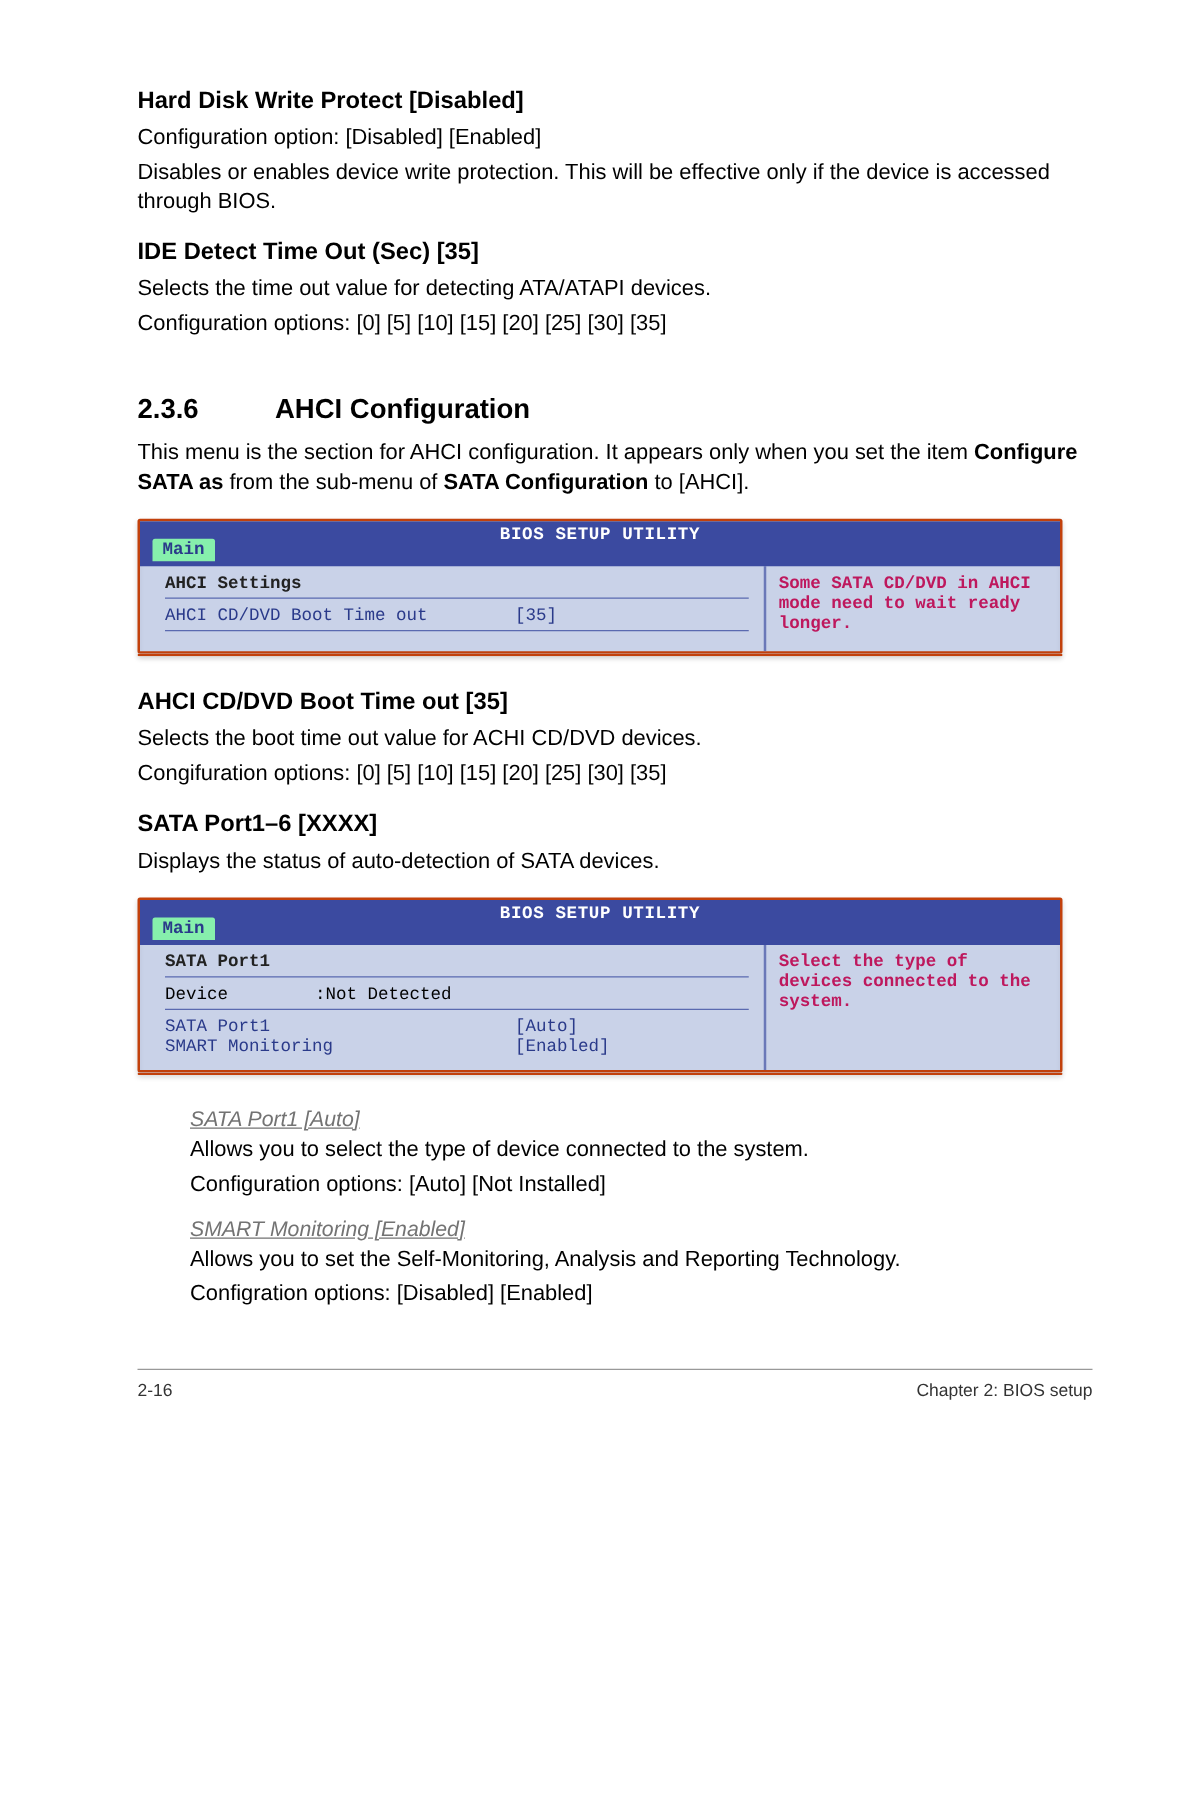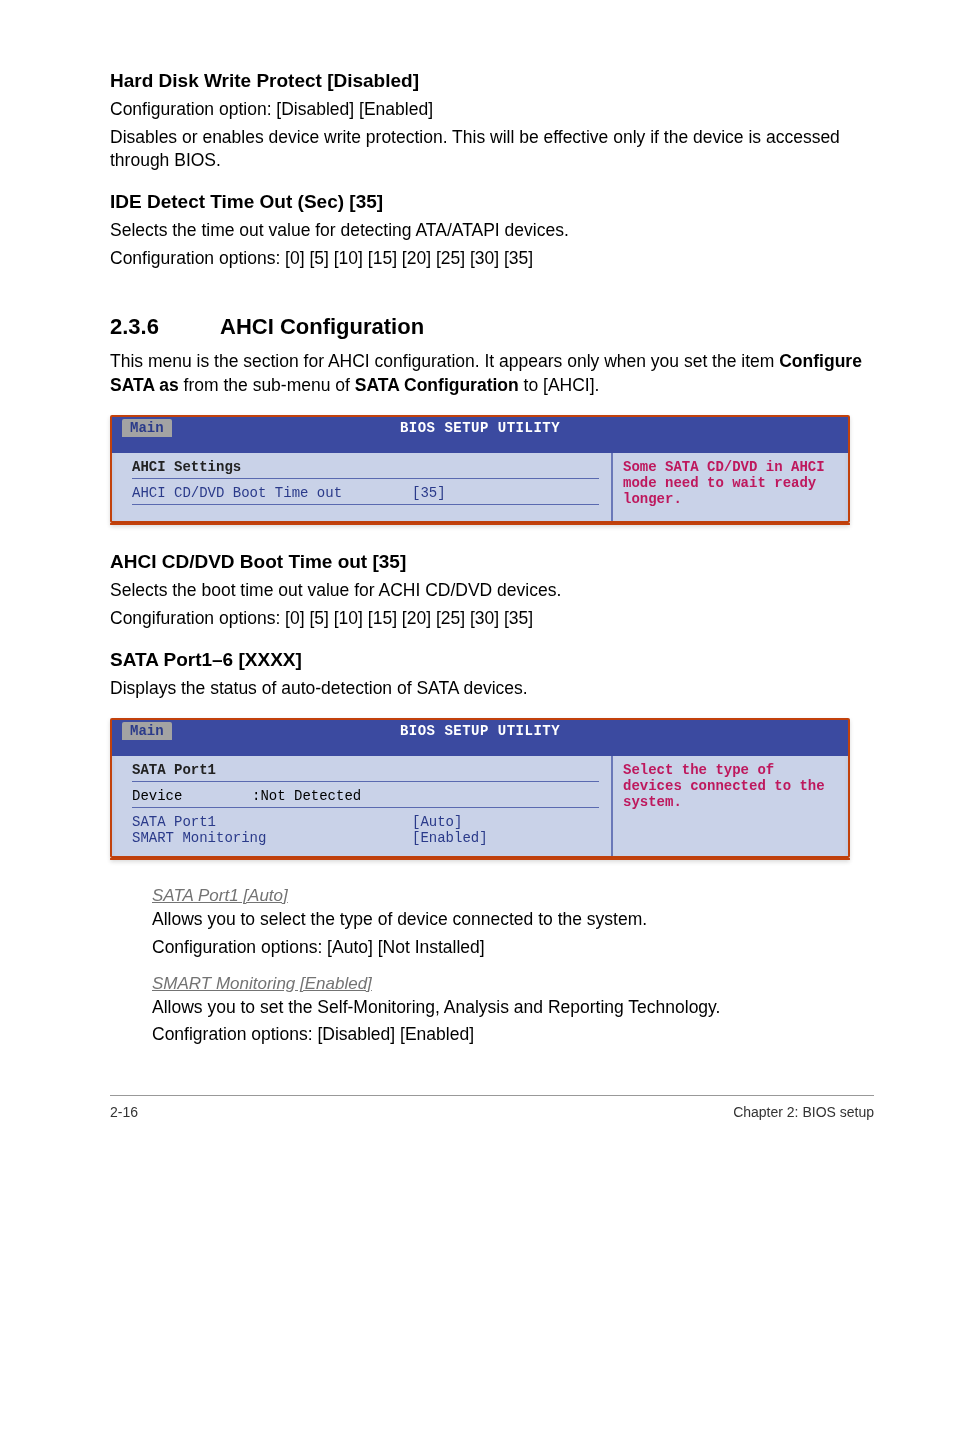--- a/index.html
+++ b/index.html
@@ -28,22 +28,22 @@
     font-weight: bold;
     padding: 2px 0 0 0;
     text-align: center;
     position: relative;
     height: 36px;
   }
   .bios .titlebar .title { display:block; padding-top:1px; letter-spacing: 0.5px; }
   .bios .titlebar .tab {
     position: absolute;
     left: 10px;
-    bottom: 16px;
-    background: #a3a3a3;
+    bottom: 4px;
+    background: #86efac;
     color: #2a3a8a;
     padding: 0 8px;
     height: 18px;
     line-height: 18px;
     border-top-left-radius: 2px;
     border-top-right-radius: 2px;
   }
   .bios .body { display: flex; }
   .bios .left {
     flex: 1;

